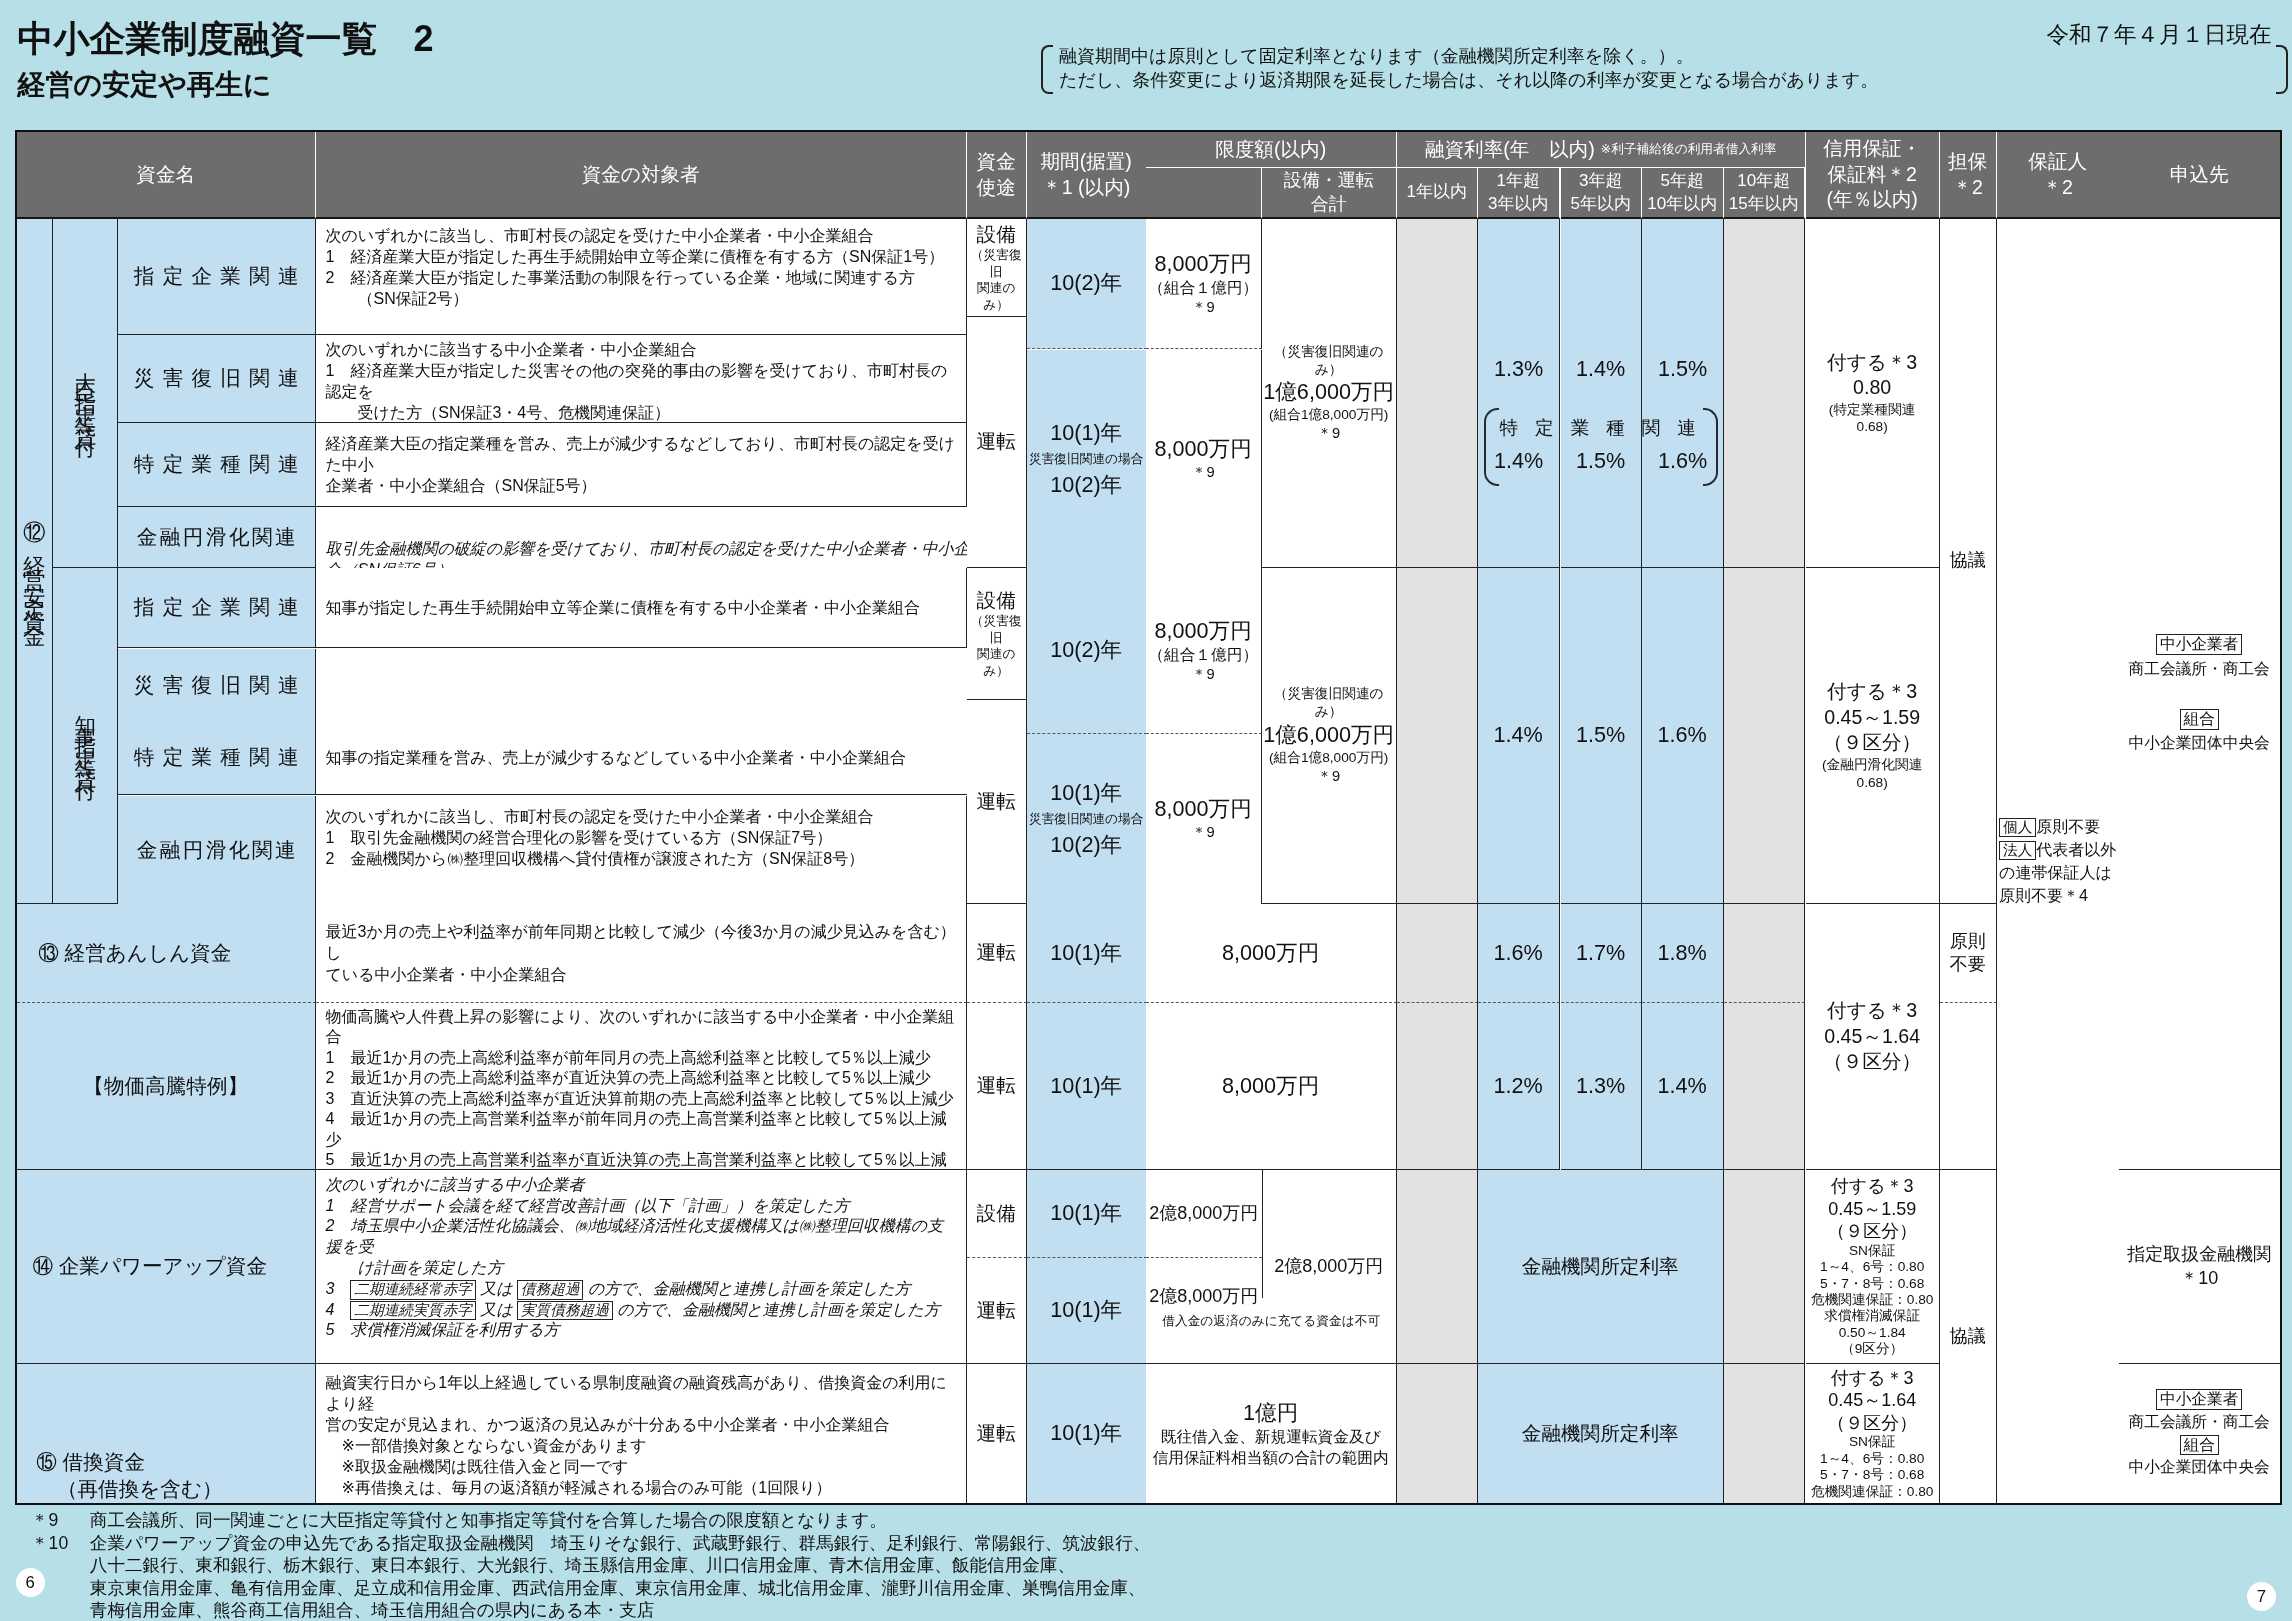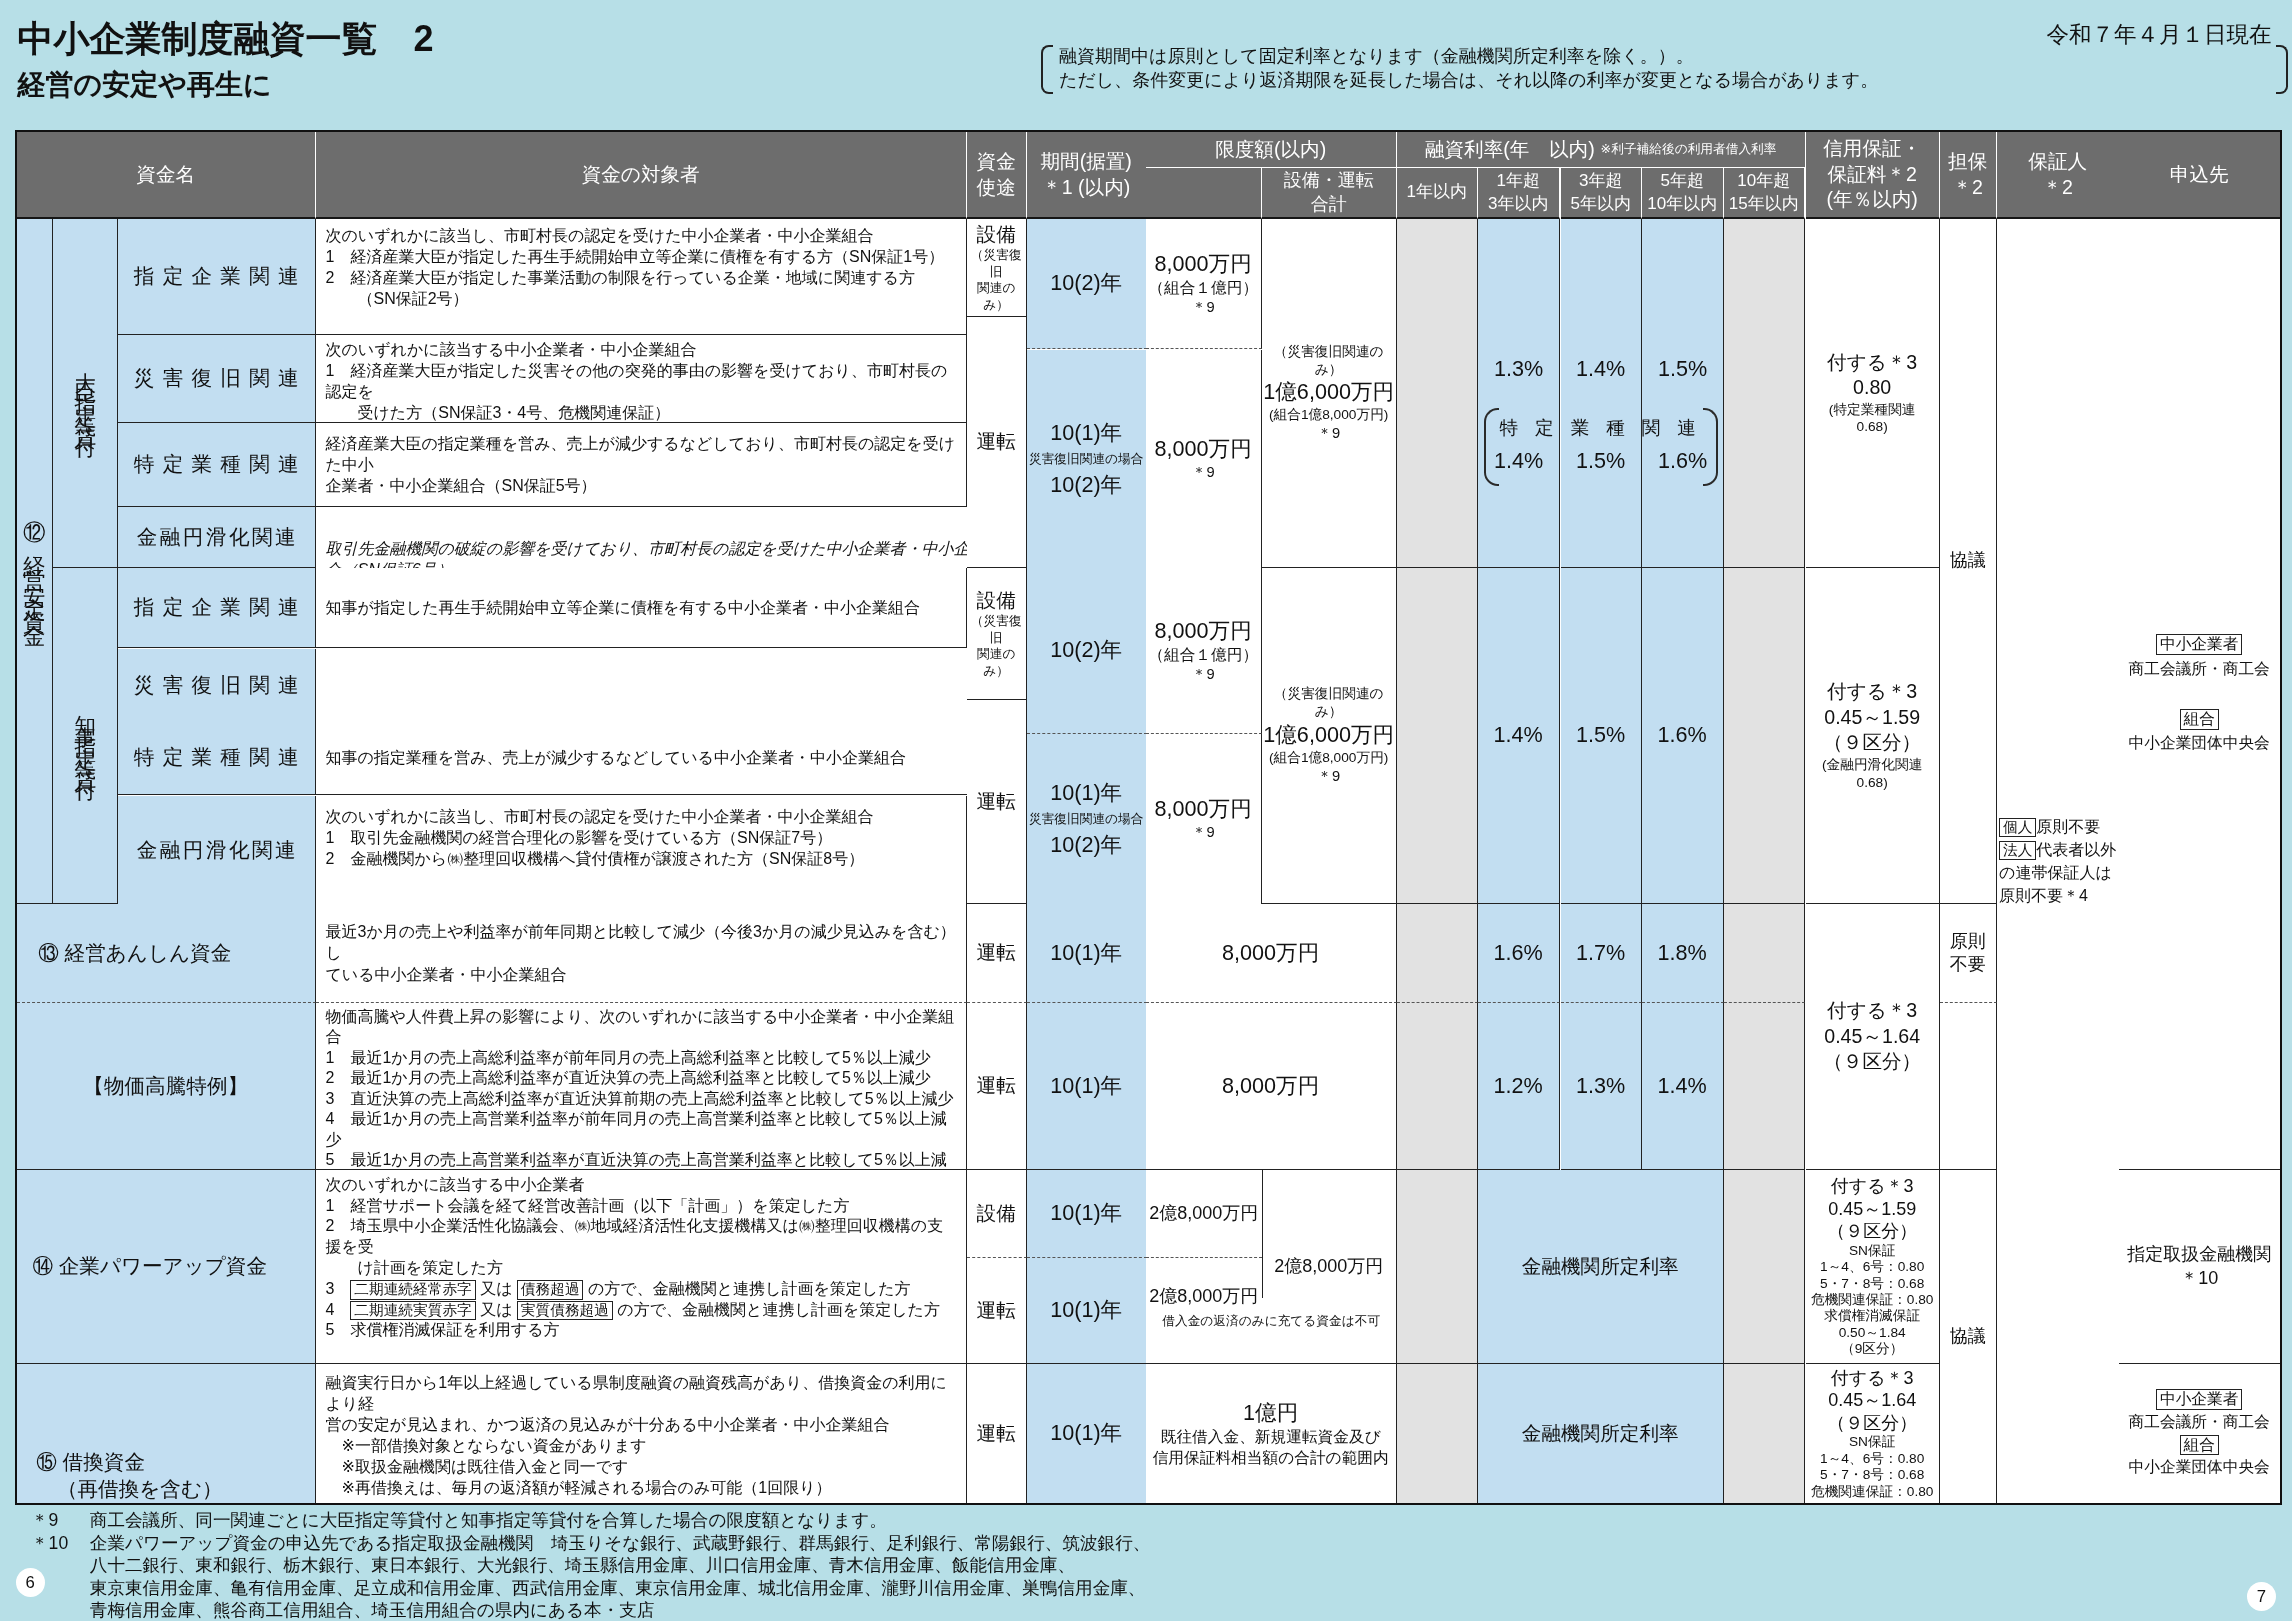--- a/index.html
+++ b/index.html
@@ -130,21 +130,21 @@
 2　金融機関から㈱整理回収機構へ貸付債権が譲渡された方（SN保証8号）</div>
   <div class="c tgt pre db" style="left:299px;top:772px;width:651px;height:99px;display:flex;flex-direction:column;justify-content:center;">最近3か月の売上や利益率が前年同期と比較して減少（今後3か月の減少見込みを含む）し
 ている中小企業者・中小企業組合</div>
   <div class="c tgt pre" style="left:299px;top:871px;width:651px;height:167px;line-height:1.28;padding-top:3.9px;">物価高騰や人件費上昇の影響により、次のいずれかに該当する中小企業者・中小企業組合
 1　最近1か月の売上高総利益率が前年同月の売上高総利益率と比較して5％以上減少
 2　最近1か月の売上高総利益率が直近決算の売上高総利益率と比較して5％以上減少
 3　直近決算の売上高総利益率が直近決算前期の売上高総利益率と比較して5％以上減少
 4　最近1か月の売上高営業利益率が前年同月の売上高営業利益率と比較して5％以上減少
 5　最近1か月の売上高営業利益率が直近決算の売上高営業利益率と比較して5％以上減少
 6　直近決算の売上高営業利益率が直近決算前期の売上高営業利益率と比較して5％以上減少</div>
-  <div class="c tgt" style="left:299px;top:1038px;width:651px;height:194px;padding-top:4.9px;line-height:1.3;">
+  <div class="c tgt" style="left:299px;top:1038px;width:651px;height:194px;padding-top:4.9px;line-height:1.3;font-style:italic;">
     <div>次のいずれかに該当する中小企業者</div>
     <div>1　経営サポート会議を経て経営改善計画（以下「計画」）を策定した方</div>
     <div class="pre">2　埼玉県中小企業活性化協議会、㈱地域経済活性化支援機構又は㈱整理回収機構の支援を受
 　　け計画を策定した方</div>
     <div><span>3　</span><span class="box t15">二期連続経常赤字</span> <span>又は</span> <span class="box t15">債務超過</span> <span>の方で、金融機関と連携し計画を策定した方</span></div>
     <div><span>4　</span><span class="box t15">二期連続実質赤字</span> <span>又は</span> <span class="box t15">実質債務超過</span> <span>の方で、金融機関と連携し計画を策定した方</span></div>
     <div>5　求償権消滅保証を利用する方</div>
   </div>
   <div class="c tgt pre nb" style="left:299px;top:1232px;width:651px;height:139px;padding-top:7.8px;">融資実行日から1年以上経過している県制度融資の融資残高があり、借換資金の利用により経
 営の安定が見込まれ、かつ返済の見込みが十分ある中小企業者・中小企業組合

